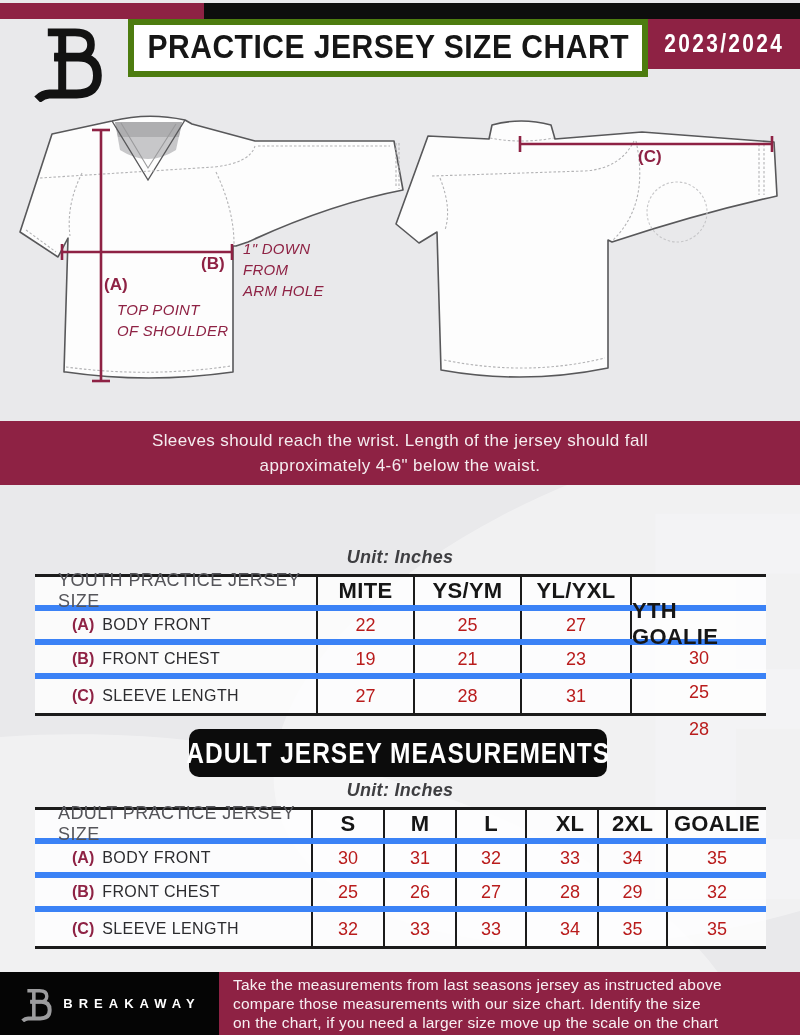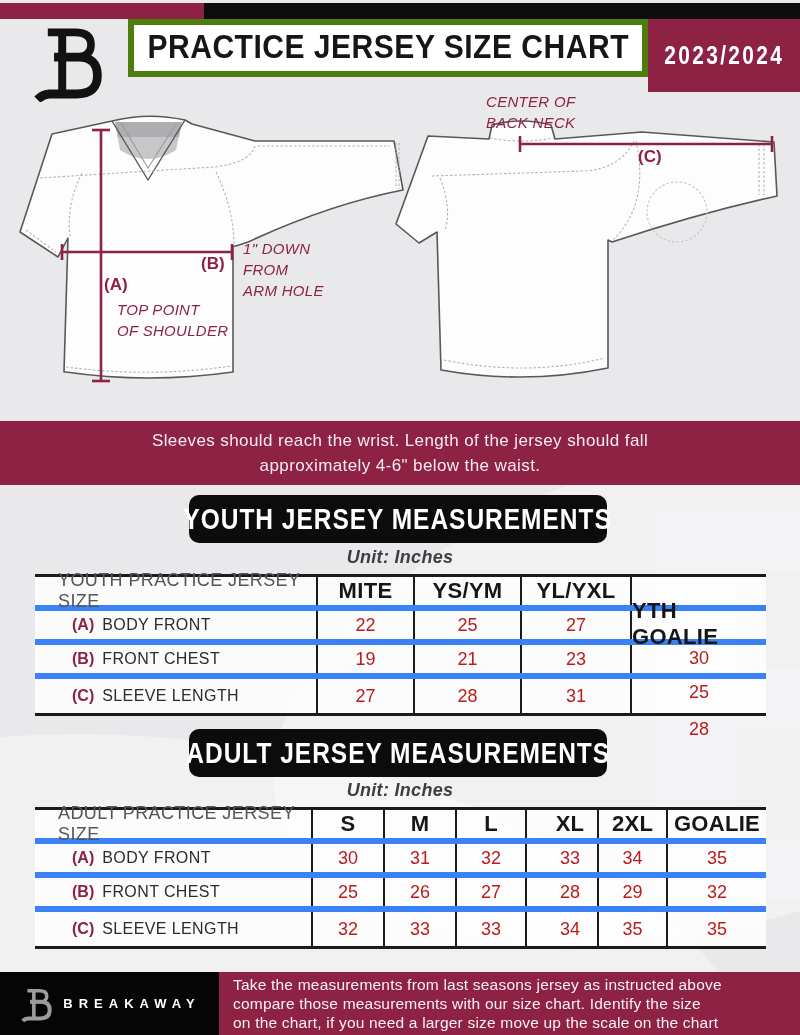--- a/index.html
+++ b/index.html
@@ -15,21 +15,21 @@
       color:#f3f3f5;line-height:1;letter-spacing:0;}
 
   
   #strip-maroon{left:0;top:3px;width:204px;height:16px;background:#8e2244;}
   #strip-black{left:204px;top:3px;width:596px;height:16px;background:#0d0d0d;}
   #title-box{left:128px;top:19px;width:520px;height:58px;background:#ffffff;
              border:6px solid #4d7c0f;box-sizing:border-box;
              display:flex;align-items:center;justify-content:center;}
   #page-title{font-size:31px;font-weight:bold;color:#161616;letter-spacing:.5px;
               white-space:nowrap;transform:scale(.97,1.05);}
-  #year-box{left:648px;top:19px;width:152px;height:73px;background:#8e2244;
+  #year-box{left:648px;top:19px;width:152px;height:50px;background:#8e2244;
             display:flex;align-items:center;justify-content:center;}
   #year{color:#ffffff;font-size:22px;font-weight:bold;letter-spacing:2.5px;
         transform:scale(.95,1.15);white-space:nowrap;}
   #logo-top{left:22px;top:22px;width:90px;height:80px;}
 
   
   #diagram-svg{left:0;top:85px;}
   .ann-key{position:absolute;color:#8e2244;font-weight:bold;font-size:17px;}
   .ann-text{position:absolute;color:#8e2244;font-style:italic;font-size:15px;
             line-height:21px;white-space:pre-line;letter-spacing:.3px;}
@@ -166,31 +166,26 @@
   </svg>
 
   <div class="ann-key" id="ann-a-key">(A)</div>
   <div class="ann-text" id="ann-a-text">TOP POINT
 OF SHOULDER</div>
   <div class="ann-key" id="ann-b-key">(B)</div>
   <div class="ann-text" id="ann-b-text">1" DOWN
 FROM
 ARM HOLE</div>
   <div class="ann-key" id="ann-c-key">(C)</div>
-  <div class="ann-text" id="ann-c-text">CENTER OF
-BACK NECK</div>
 
   <div class="abs" id="note-banner">
     <div id="note-text">Sleeves should reach the wrist. Length of the jersey should fall
 approximately 4-6" below the waist.</div>
   </div>
 
-  <div class="sec-title" id="youth-title-box">
-    <span>YOUTH JERSEY MEASUREMENTS</span>
-  </div>
   <div class="unit" id="youth-unit">Unit: Inches</div>
 
   <div class="sizetable" id="youth-table">
     <div class="trow">
       <div class="cell colhead0 yw0">YOUTH PRACTICE JERSEY SIZE</div>
       <div class="cell colhead yw1">MITE</div>
       <div class="cell colhead yw2">YS/YM</div>
       <div class="cell colhead yw3">YL/YXL</div>
       <div class="cell colhead yw4">YTH GOALIE</div>
     </div>

